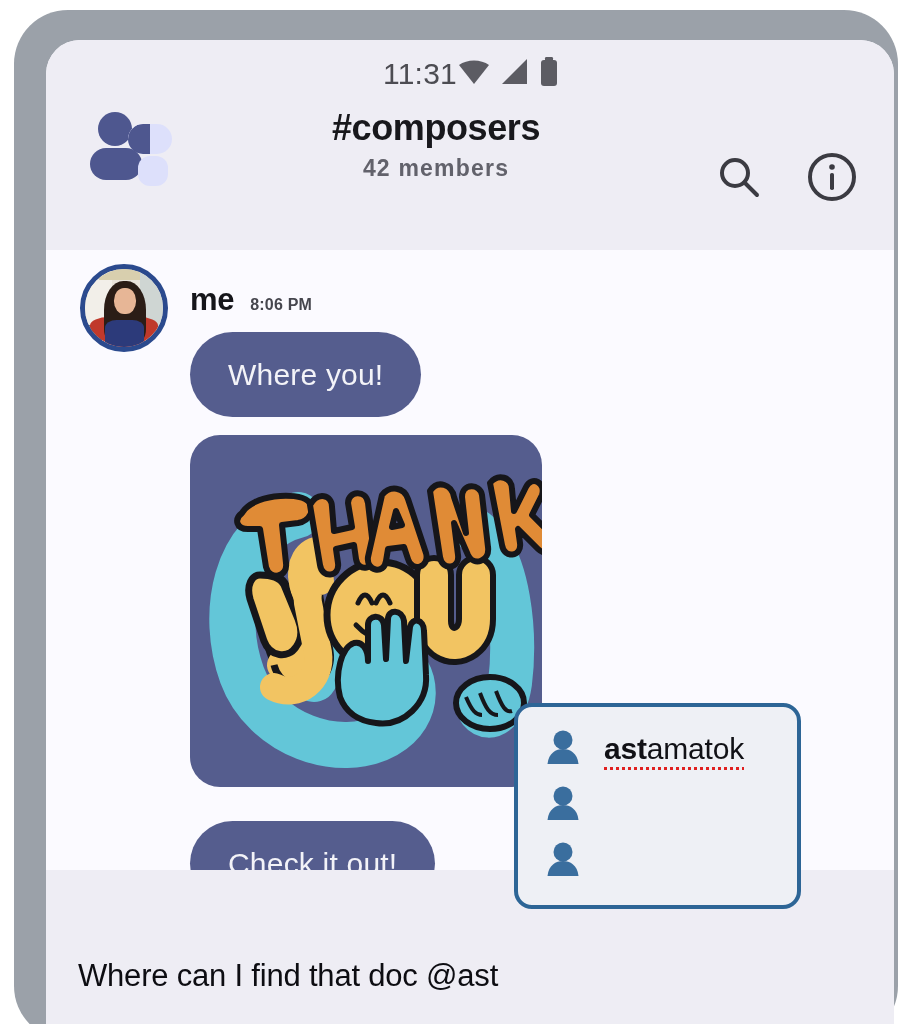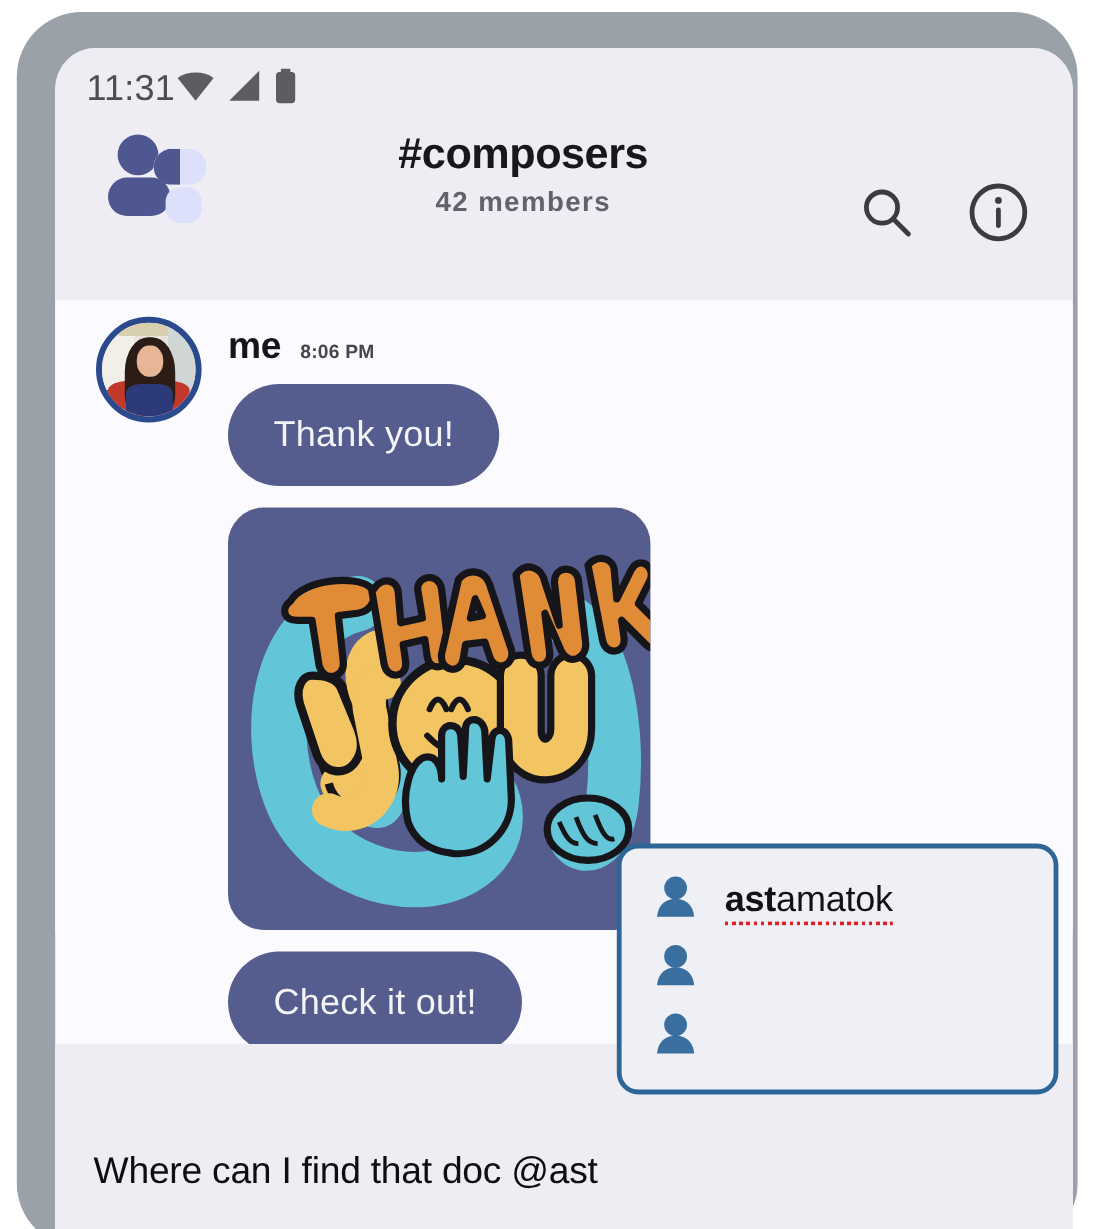--- a/index.html
+++ b/index.html
@@ -36,21 +36,21 @@
     overflow: hidden;
   }
 
   
   #status-bar {
     position: relative;
     height: 68px;
     background: #eeedf4;
     display: flex;
     align-items: center;
-    justify-content: flex-start;
+    justify-content: center;
     padding: 0 24px 0 26px;
     box-sizing: border-box;
   }
   #status-time {
     font-size: 30px;
     color: #4c4c52;
     letter-spacing: 0.2px;
     font-family: "Liberation Sans", sans-serif;
   }
   #status-icons {
@@ -166,20 +166,21 @@
 
   #message-body {
     margin-left: 22px;
     padding-top: 6px;
   }
   #message-meta {
     display: flex;
     align-items: baseline;
     gap: 16px;
     margin-bottom: 14px;
+    margin-top: 12px;
   }
   #sender-name {
     font-size: 31px;
     font-weight: bold;
     color: #15151a;
     letter-spacing: -0.3px;
   }
   #message-time {
     font-size: 16px;
     font-weight: bold;
@@ -191,39 +192,39 @@
     background: #555d8e;
     border-radius: 48px;
     color: #f3f3f8;
     font-size: 30px;
     display: inline-block;
     padding: 26px 38px;
     line-height: 1.1;
     letter-spacing: 0.2px;
   }
   #bubble-thanks { margin-bottom: 18px; }
-  #bubble-check  { margin-top: 18px; }
+  #bubble-check  { margin-top: 34px; }
 
   
   #sticker-bubble {
     width: 352px;
     height: 352px;
     background: #555d8e;
     border-radius: 30px;
     position: relative;
     overflow: hidden;
   }
   #sticker-svg { display: block; }
 
   
   #mention-popup {
     position: absolute;
     left: 468px;
     top: 663px;
-    width: 368px;
+    width: 287px;
     background: #eef0f5;
     border: 4px solid #2d6596;
     border-radius: 18px;
     padding: 14px 0 16px 0;
     box-sizing: border-box;
     z-index: 40;
   }
   .mention-item {
     display: flex;
     align-items: center;
@@ -339,21 +340,21 @@
           <div class="av" id="av-face"></div>
         </div>
 
         <div id="message-body">
 
           <div id="message-meta">
             <span id="sender-name">me</span>
             <span id="message-time">8:06 PM</span>
           </div>
 
-          <div class="bubble" id="bubble-thanks">Thank you!</div>
+          <div class="bubble" id="bubble-thanks">Where you!</div>
 
           <div id="sticker-bubble">
             <svg id="sticker-svg" width="352" height="352" viewBox="0 0 352 352">
 
               <path d="M108 80 C44 96, 30 180, 52 240 C74 300, 150 326, 196 300 C232 280, 230 236, 200 220
                        C172 206, 136 222, 124 244" fill="none" stroke="#16161a" stroke-width="9" stroke-linecap="round"></path>
               <path d="M108 80 C44 96, 30 180, 52 240 C74 300, 150 326, 196 300 C232 280, 230 236, 200 220
                        C172 206, 136 222, 124 244" fill="none" stroke="#63c6d8" stroke-width="46" stroke-linecap="round"></path>
 
               <path d="M286 96 C320 122, 326 200, 320 248 C316 276, 300 288, 290 276" fill="none" stroke="#16161a" stroke-width="9" stroke-linecap="round"></path>

